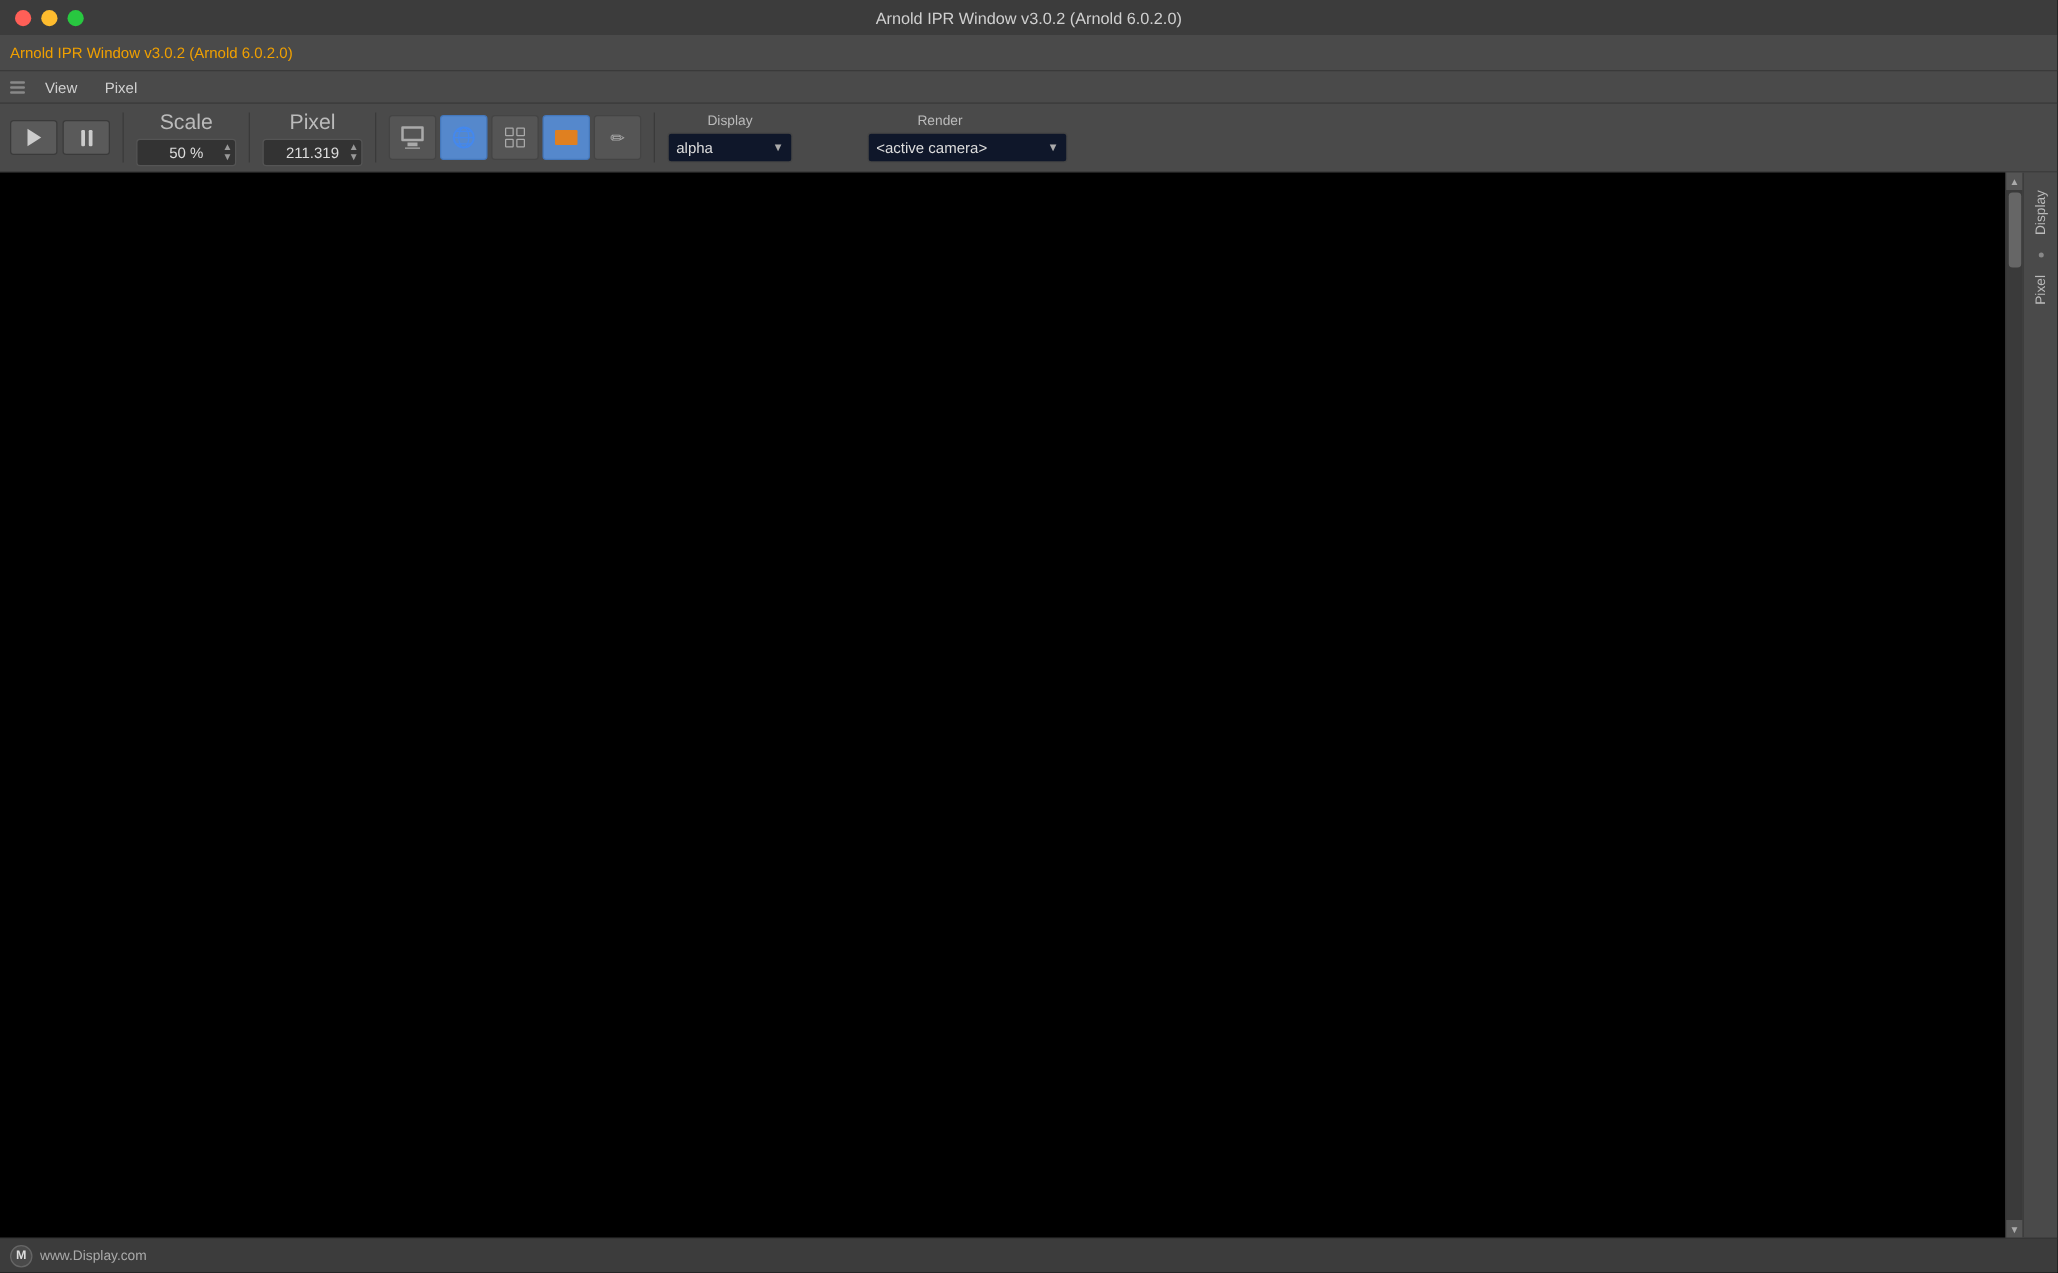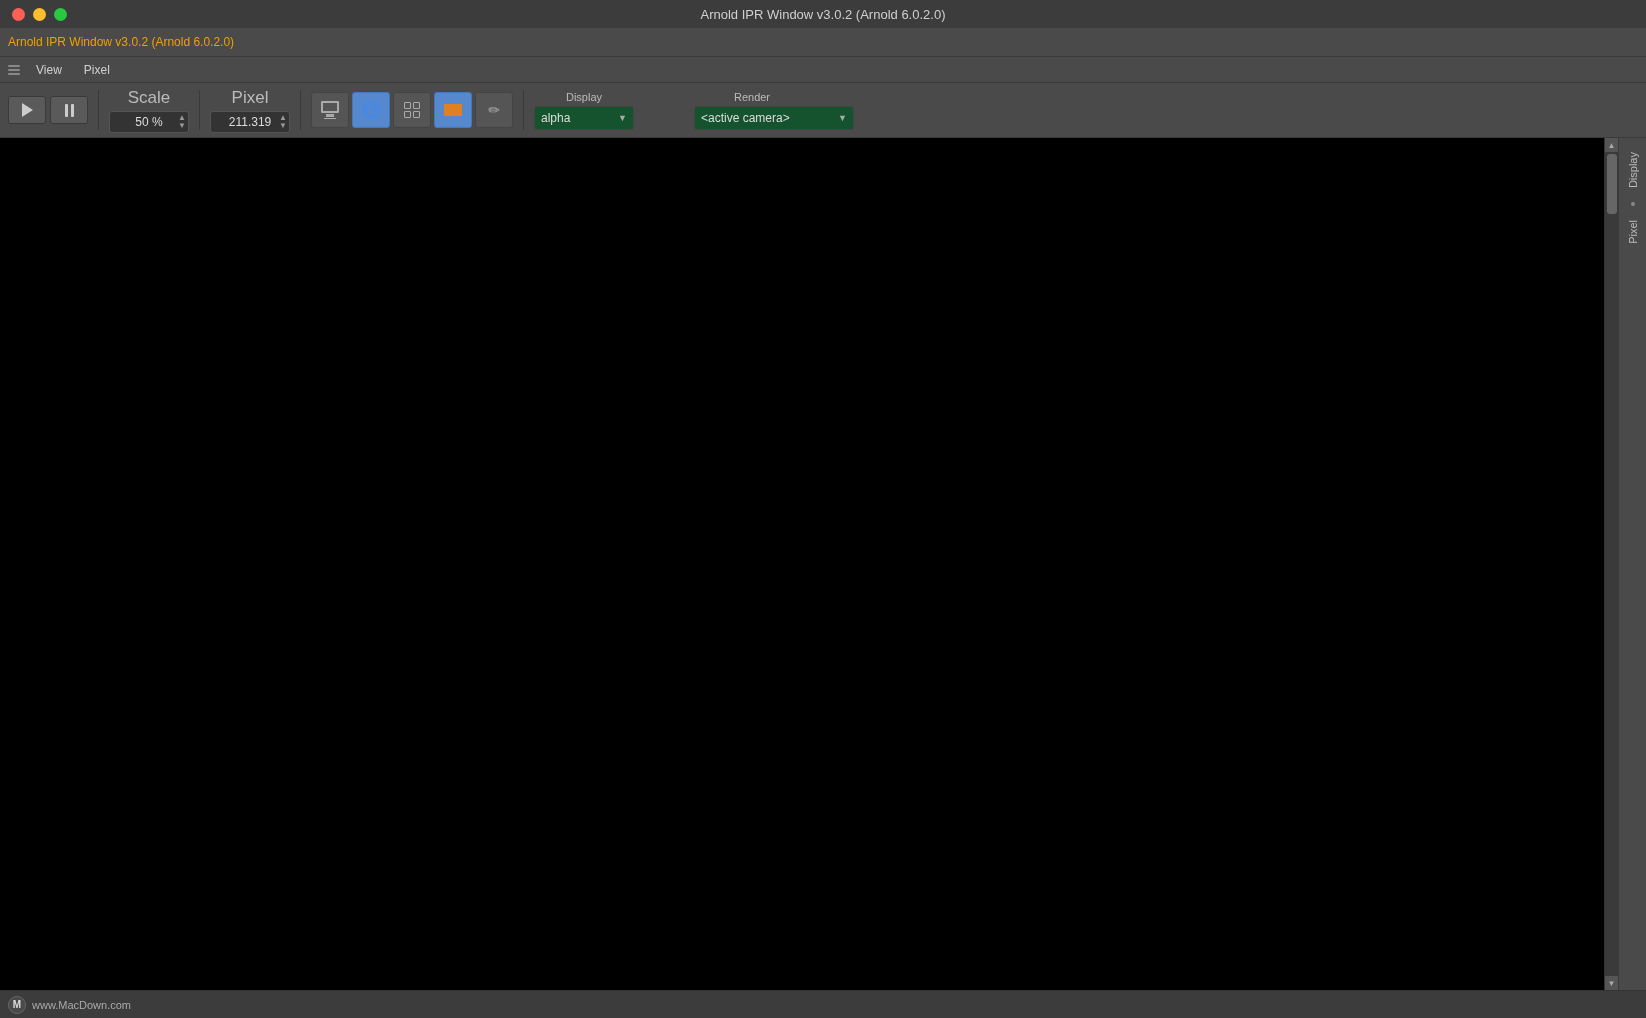--- a/index.html
+++ b/index.html
@@ -204,21 +204,21 @@
       align-items: flex-start;
       gap: 3px;
     }
     .dc-label {
       font-size: 11px;
       color: #bbb;
       align-self: center;
     }
     .dc-select {
       height: 24px;
-      background: #14532d;
+      background: #0f172a;
       border: 1px solid #444;
       border-radius: 3px;
       color: #ddd;
       font-size: 12px;
       padding: 0 6px;
       cursor: pointer;
       display: flex;
       align-items: center;
       gap: 6px;
       min-width: 100px;
@@ -557,14 +557,14 @@
 
   <div class="right-sidebar">
     <div class="sidebar-tab">Display</div>
     <div class="sidebar-dot"></div>
     <div class="sidebar-tab">Pixel</div>
   </div>
 </div>
 
 <div class="status-bar">
   <div class="status-logo">M</div>
-  <span class="status-text">www.MacDown.com</span>
+  <span class="status-text">www.Display.com</span>
 </div>
 
 </body></html>

